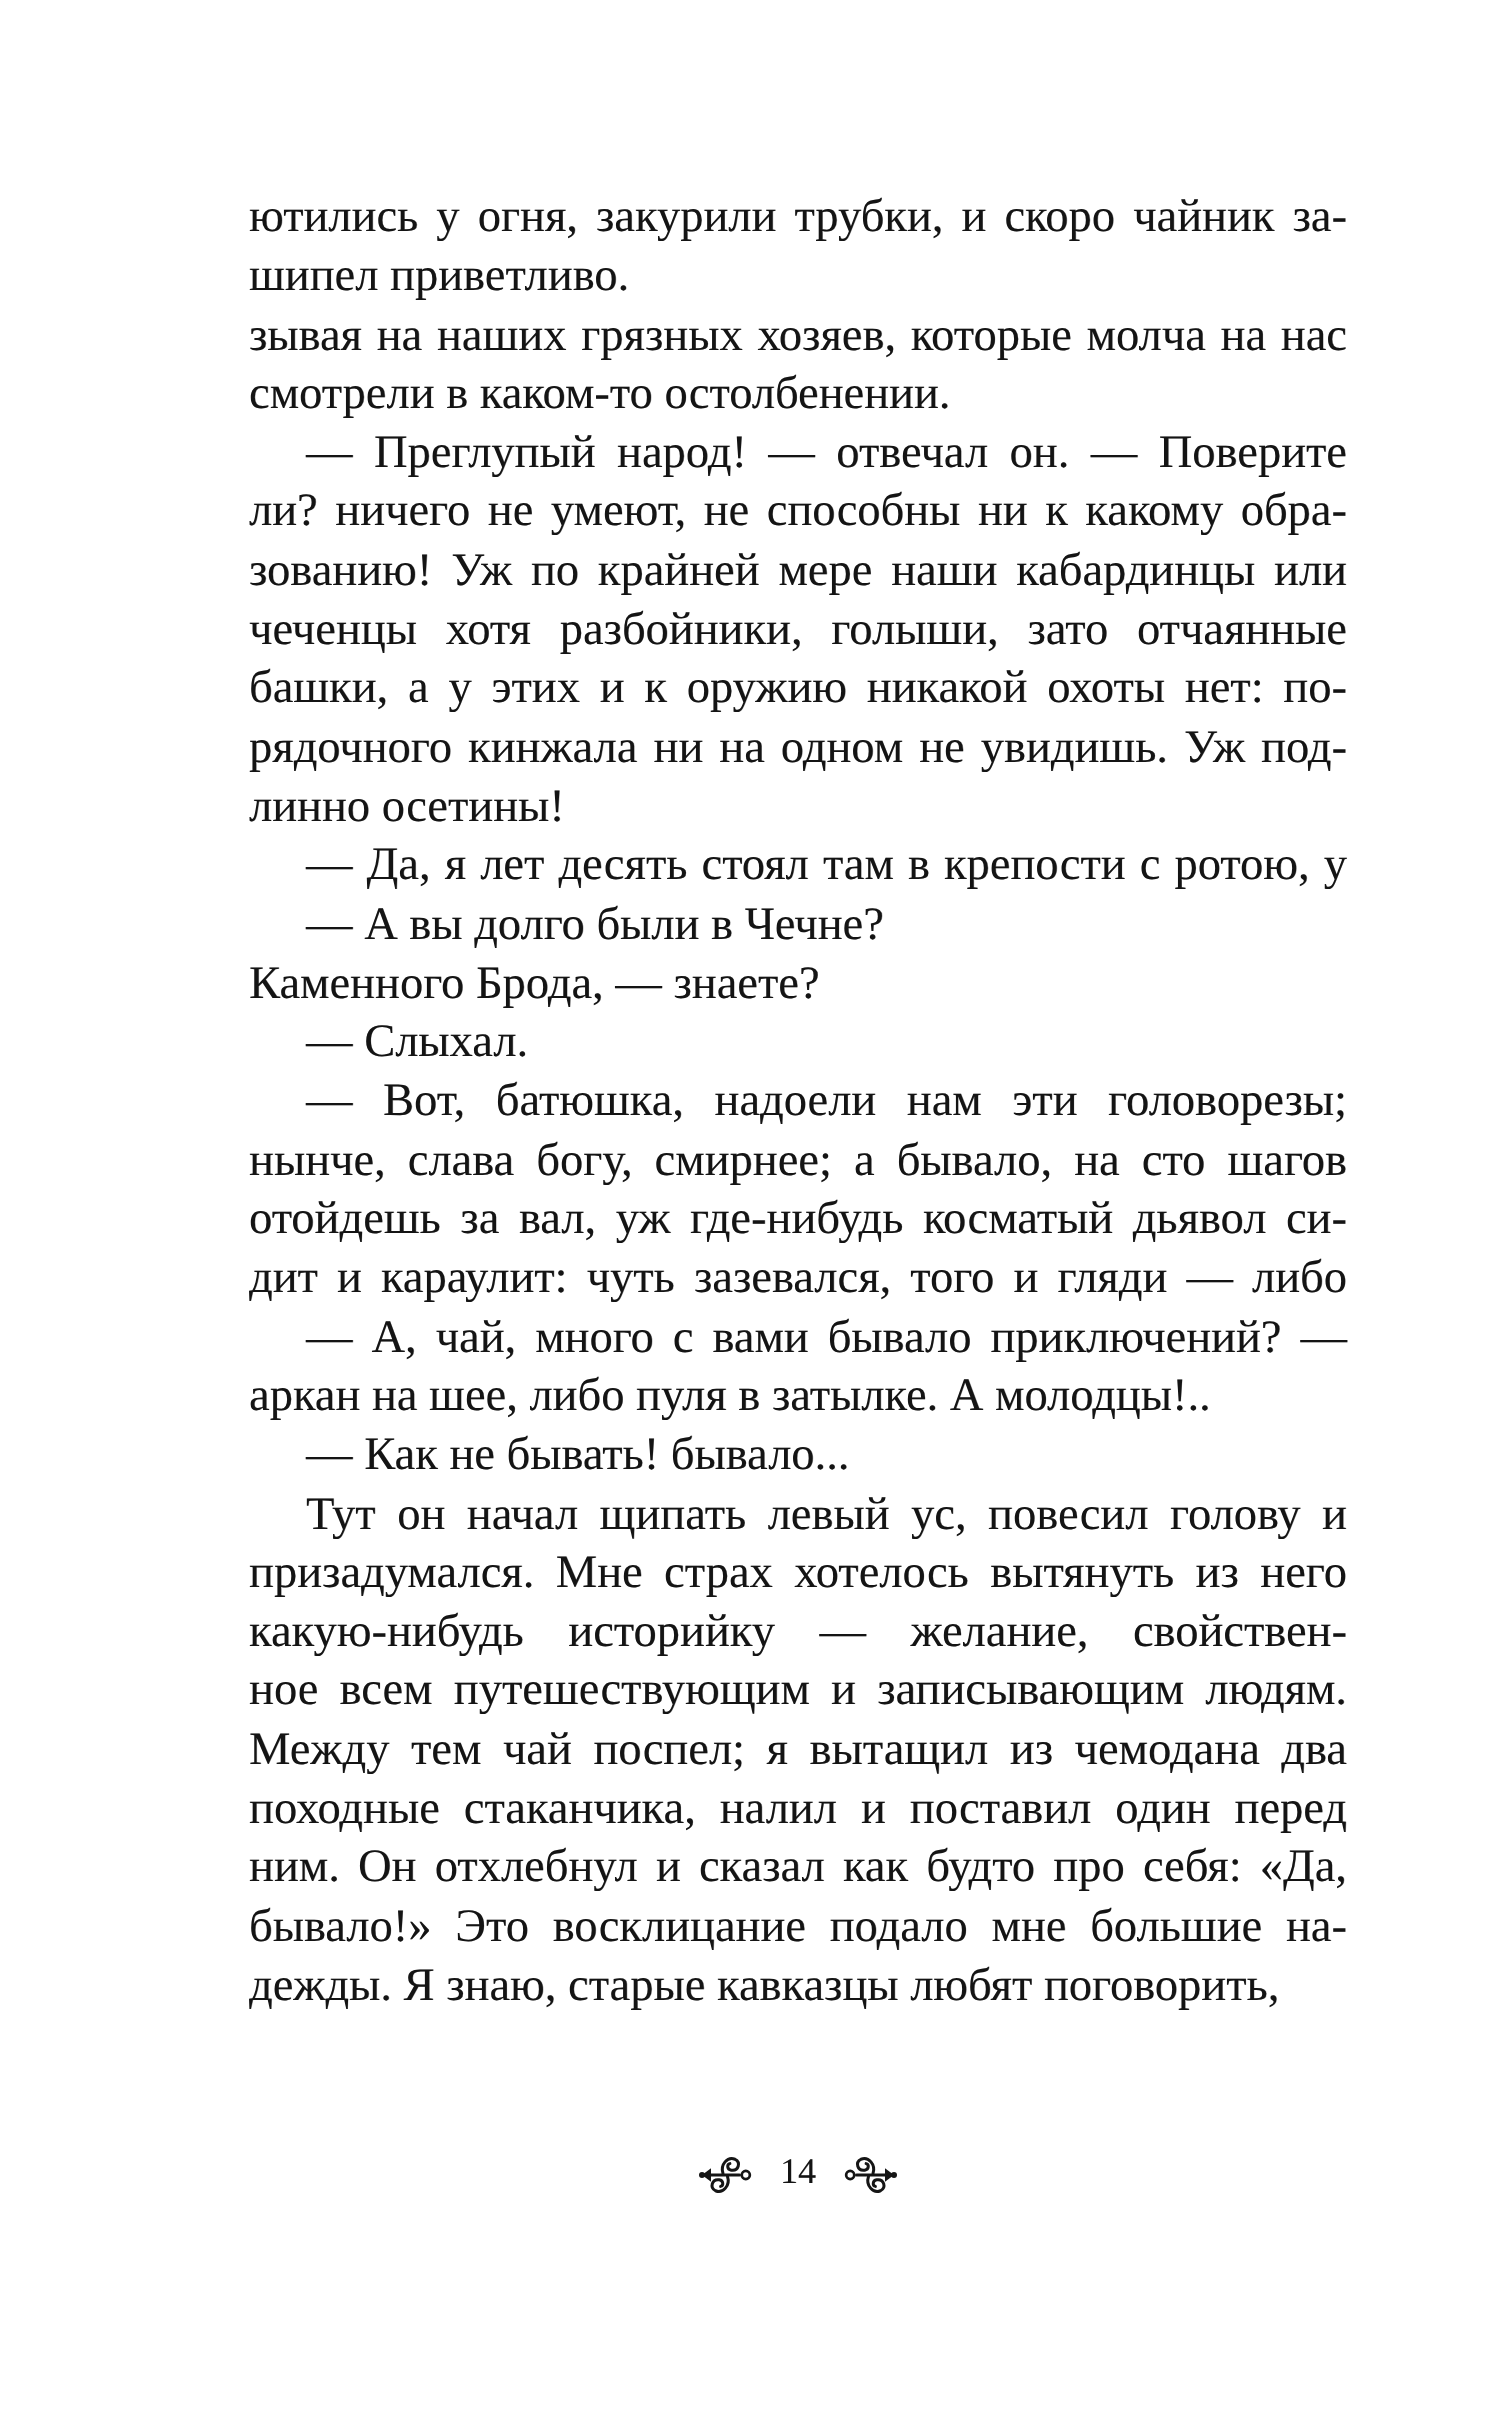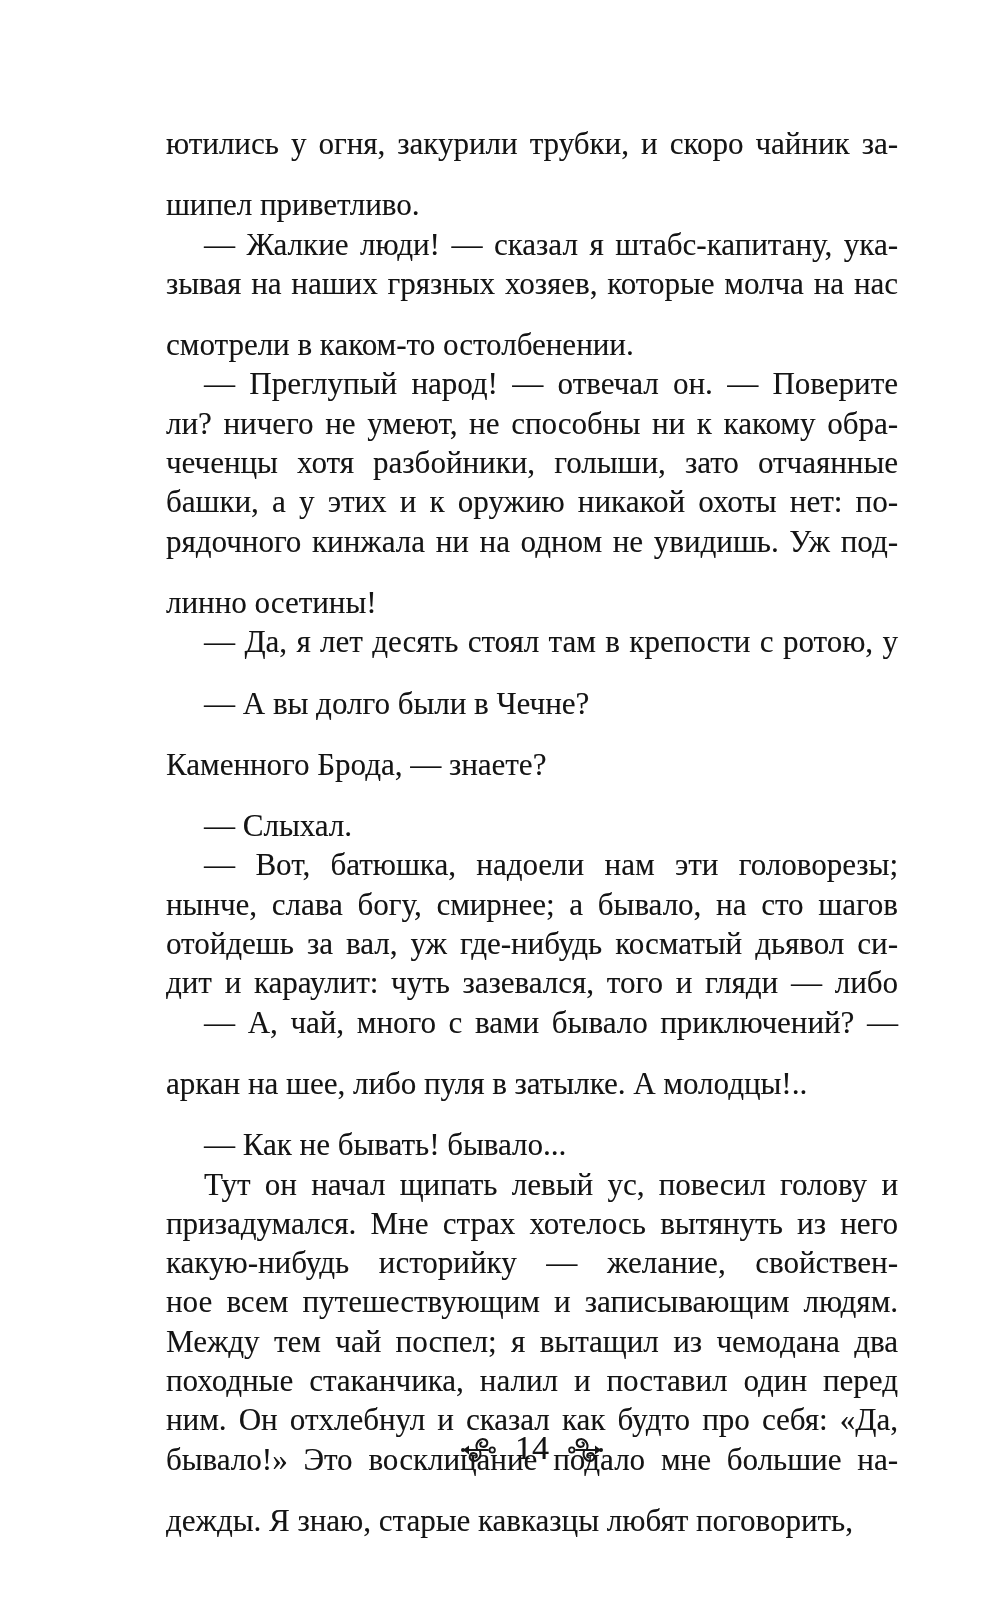--- a/index.html
+++ b/index.html
@@ -25,38 +25,37 @@
     line-height: 39.3px;
     text-shadow: 0.25px 0.25px 0 rgba(0,0,0,0.35);
   }
   .line {
     text-align: justify;
     text-align-last: justify;
     white-space: normal;
   }
   .line.last {
     text-align-last: left;
-    margin-top: 22px;
   }
   .line.indent {
     text-indent: 38px;
   }
   .footer {
     position: absolute;
     left: 166px;
     top: 1428px;
     width: 732px;
     height: 44px;
     display: flex;
     justify-content: center;
     align-items: center;
     gap: 18px;
   }
   .page-number {
-    font-size: 34px;
+    font-size: 24px;
     line-height: 1;
     color: #141414;
     text-shadow: 0.25px 0.25px 0 rgba(0,0,0,0.35);
     padding-bottom: 4px;
   }
   .fleuron {
     display: inline-block;
     width: 38px;
     height: 32px;
   }
@@ -66,25 +65,25 @@
 </style>
 </head>
 <body>
 
 <div class="page">
 
   <div class="text-block">
 
   <div class="line">ютились у огня, закурили трубки, и скоро чайник за-</div>
       <div class="line last">шипел приветливо.</div>
-      <div class="line indent">— Жалкие люди! — сказал я штабс-капитану, ука-</div>
       <div class="line">зывая на наших грязных хозяев, которые молча на нас</div>
       <div class="line last">смотрели в каком-то остолбенении.</div>
       <div class="line indent">— Преглупый народ! — отвечал он. — Поверите</div>
       <div class="line">ли? ничего не умеют, не способны ни к какому обра-</div>
+      <div class="line">зованию! Уж по крайней мере наши кабардинцы или</div>
       <div class="line">чеченцы хотя разбойники, голыши, зато отчаянные</div>
       <div class="line">башки, а у этих и к оружию никакой охоты нет: по-</div>
       <div class="line">рядочного кинжала ни на одном не увидишь. Уж под-</div>
       <div class="line last">линно осетины!</div>
       <div class="line indent">— Да, я лет десять стоял там в крепости с ротою, у</div>
       <div class="line last indent">— А вы долго были в Чечне?</div>
       <div class="line last">Каменного Брода, — знаете?</div>
       <div class="line last indent">— Слыхал.</div>
       <div class="line indent">— Вот, батюшка, надоели нам эти головорезы;</div>
       <div class="line">нынче, слава богу, смирнее; а бывало, на сто шагов</div>

